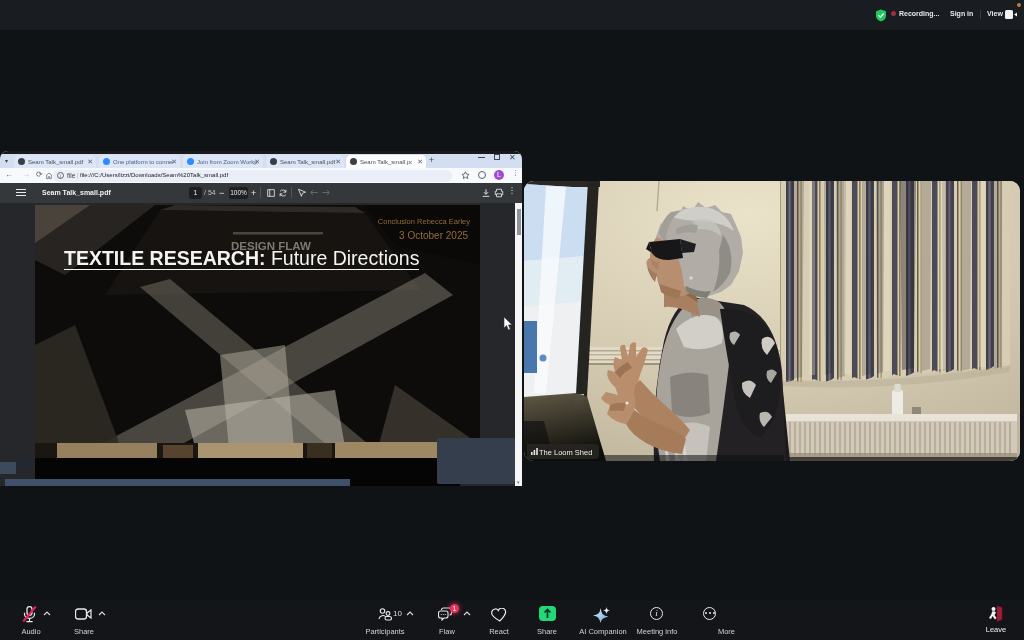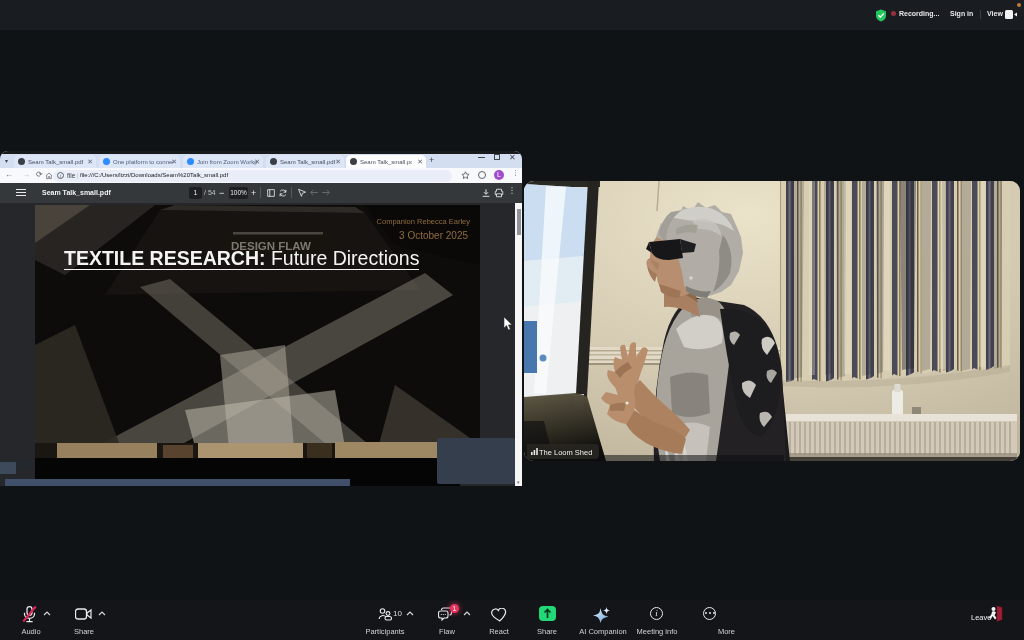--- a/index.html
+++ b/index.html
@@ -158,21 +158,21 @@
         <rect x="0" y="238" width="445" height="16" fill="#1a1713"></rect>
         <rect x="22" y="238" width="100" height="16" fill="#97805d"></rect>
         <rect x="128" y="240" width="30" height="14" fill="#57432e"></rect>
         <rect x="163" y="238" width="105" height="16" fill="#ab9570"></rect>
         <rect x="272" y="238" width="25" height="16" fill="#3a2e1f"></rect>
         <rect x="300" y="237" width="112" height="17" fill="#9e8763"></rect>
         <rect x="415" y="238" width="30" height="16" fill="#2a2119"></rect>
 
         <path d="M330 0 L445 0 L445 60 L360 40 Z" fill="#0a0908"></path>
       </svg>
-      <div class="abs" style="right:10px;top:12px;text-align:right;font-size:7.5px;color:#a87c48;opacity:0.85">Companion Rebecca Earley</div>
+      <div class="abs" style="right:10px;top:12px;text-align:right;font-size:7.5px;color:#a87c48;opacity:0.85">Conclusion Rebecca Earley</div>
       <div class="abs" style="right:12px;top:25px;text-align:right;font-size:10px;color:#a87c48;opacity:0.85">3 October 2025</div>
       <div class="abs" style="left:29px;top:41.5px;font-size:19.5px;line-height:24px;color:#f4f4f3;white-space:nowrap"><span style="border-bottom:1.7px solid #f4f4f3;padding-bottom:0px"><b>TEXTILE RESEARCH:</b> Future Directions</span></div>
     </div>
     <div class="abs" style="left:35px;top:255px;width:425px;height:28px;background:#050505"></div>
     <div class="abs" style="left:0px;top:259px;width:16px;height:12px;background:#3d4a5c"></div>
     <div class="abs" style="left:16px;top:257px;width:16px;height:9px;background:#23282e"></div>
     <div class="abs" style="left:5px;top:276px;width:345px;height:8px;background:#41506a"></div>
     <div class="abs" style="left:437px;top:235px;width:78px;height:46px;background:#343e4c;border-radius:2px"></div>
 
     <div class="abs" style="left:515px;top:0px;width:7px;height:283px;background:#f6f6f6"></div>
@@ -450,14 +450,14 @@
   <div class="abs" style="left:703px;top:7px;width:13px;height:13px;border:1.4px solid #e9eaec;border-radius:50%"></div>
   <div class="abs" style="left:705px;top:12.2px;width:2px;height:2px;border-radius:50%;background:#e9eaec;box-shadow:4px 0 0 #e9eaec,8px 0 0 #e9eaec"></div>
   <div class="abs" style="left:685px;top:27px;width:50px;text-align:right;font-size:7.5px;color:#cfd2d6">More</div>
 
   <svg class="abs" style="left:988px;top:5px" width="16" height="17" viewBox="0 0 32 34">
     <path d="M18 2 L28 5 L28 29 L18 33 Z" fill="#a01d36"></path>
     <path d="M18 2 L28 5 L28 29 L18 33 Z" fill="none" stroke="#7e1429" stroke-width="1"></path>
     <circle cx="11" cy="8" r="4" fill="#f2f3f5"></circle>
     <path d="M8 13 Q13 11 16 15 L13 20 L17 26 L14 29 L9 22 L6 28 L2 26 L7 18 Z" fill="#f2f3f5"></path>
   </svg>
-  <div class="abs" style="left:971px;top:13px;width:50px;text-align:left;font-size:7.5px;color:#f0f1f3">Leave</div>
+  <div class="abs" style="left:971px;top:25px;width:50px;text-align:center;font-size:7.5px;color:#f0f1f3">Leave</div>
 </div>
 
 </body></html>

